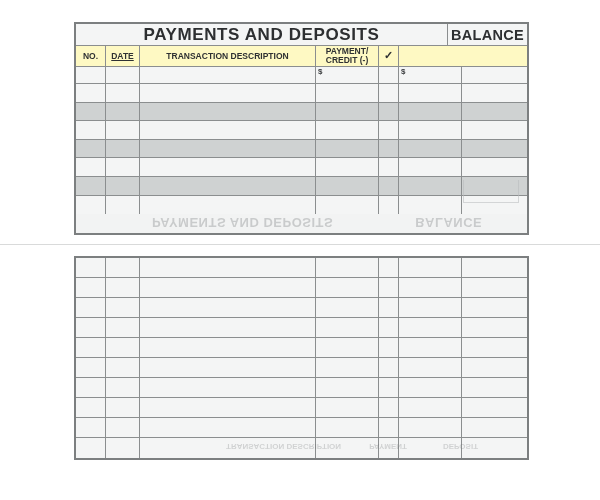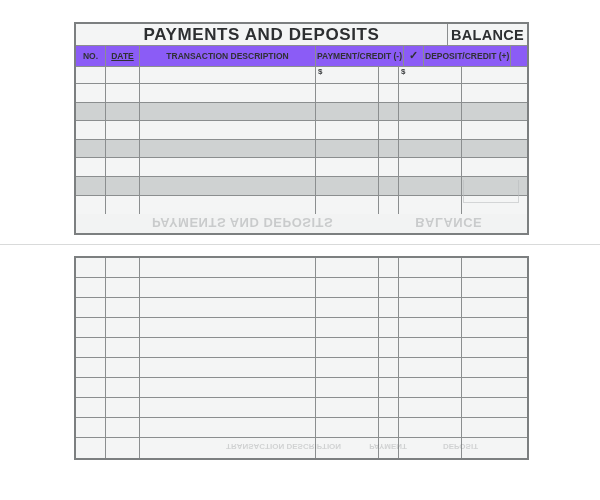--- a/index.html
+++ b/index.html
@@ -64,38 +64,38 @@
     color: #2d2f31;
     background: #f4f5f5;
     box-sizing: border-box;
   }
 
   .head-row {
     display: flex;
     height: 21px;
     box-sizing: border-box;
     border-bottom: 1px solid #8b8e8f;
-    background: #8b5cf6;
+    background: #fef9c3;
   }
   .head-cell {
     display: flex;
     align-items: center;
     justify-content: center;
     font-size: 8.5px;
     font-weight: bold;
     color: #2f3133;
     border-right: 1px solid #8b8e8f;
     box-sizing: border-box;
     text-align: center;
     line-height: 1.05;
     padding: 0 1px;
     white-space: nowrap;
   }
   .head-cell.last { border-right: none; }
-  .head-cell.two-line { flex-direction: row; }
+  .head-cell.two-line { flex-direction: column; }
 
   .c-no    { flex: 0 0 30px; }
   .c-date  { flex: 0 0 34px; text-decoration: underline; }
   .c-desc  { flex: 0 0 176px; }
   .c-pay   { flex: 0 0 63px; }
   .c-chk   { flex: 0 0 20px; font-size: 11px; }
   .c-dep   { flex: 0 0 63px; }
   .c-bal   { flex: 1 1 auto; }
 
   .sub-row {
@@ -228,24 +228,20 @@
 
     <div class="head-row">
       <div class="head-cell c-no">NO.</div>
       <div class="head-cell c-date">DATE</div>
       <div class="head-cell c-desc">TRANSACTION DESCRIPTION</div>
       <div class="head-cell c-pay two-line">
         <span>PAYMENT/</span>
         <span>CREDIT (-)</span>
       </div>
       <div class="head-cell c-chk">✓</div>
-      <div class="head-cell c-dep two-line">
-        <span>DEPOSIT/</span>
-        <span>CREDIT (+)</span>
-      </div>
       <div class="head-cell c-bal last"></div>
     </div>
 
     <div class="sub-row">
       <div class="sub-cell c-no"></div>
       <div class="sub-cell c-date"></div>
       <div class="sub-cell c-desc"></div>
       <div class="sub-cell c-pay">$</div>
       <div class="sub-cell c-chk"></div>
       <div class="sub-cell c-dep">$</div>

